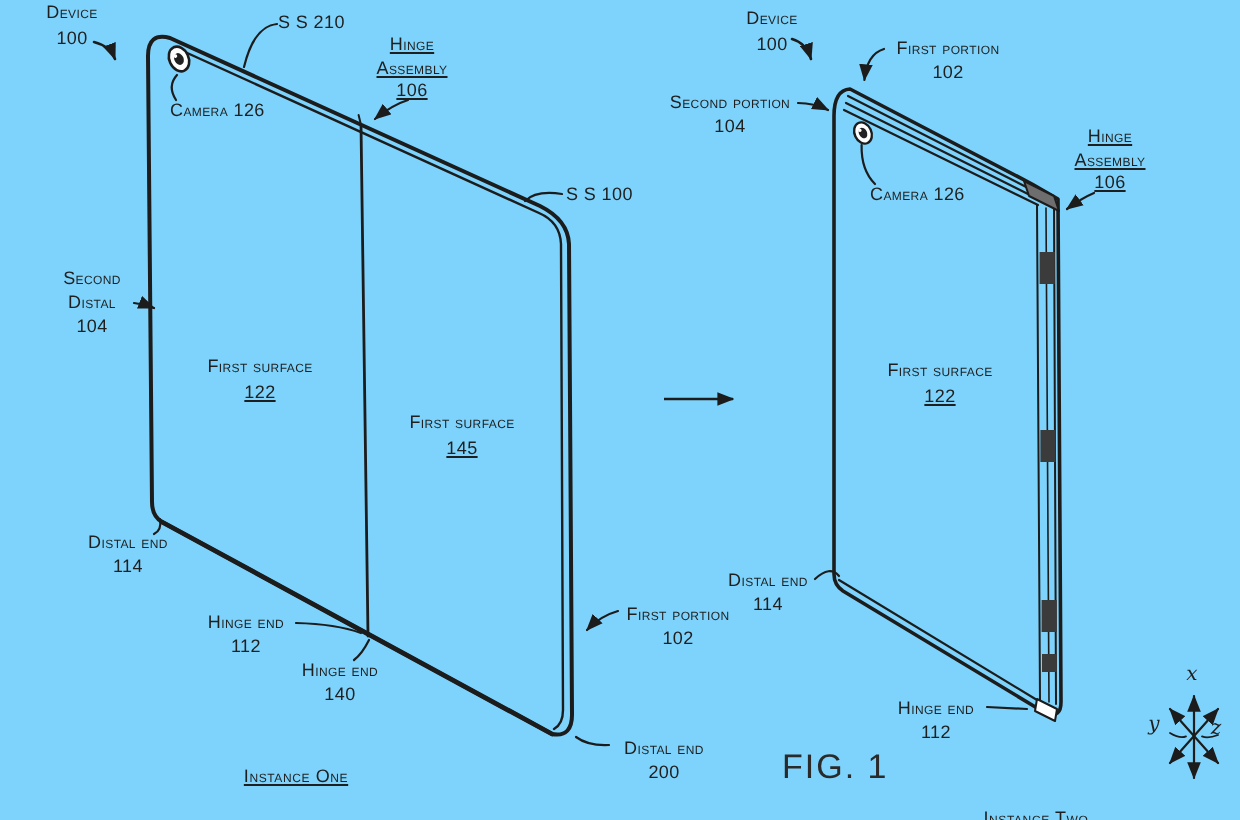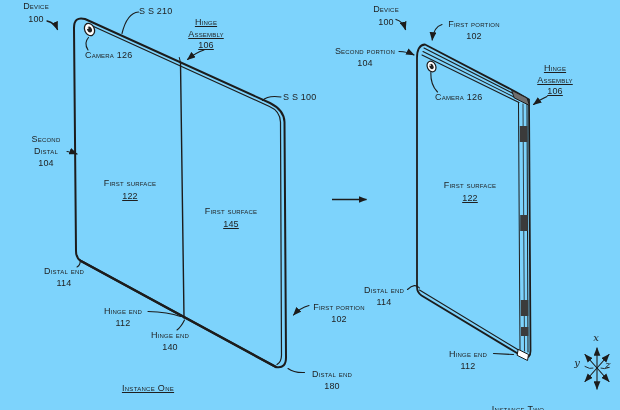--- a/index.html
+++ b/index.html
@@ -165,21 +165,21 @@
   <div class="lbl c" style="left:170px;top:329px">
     <span class="ln">Hinge end</span>
     <span class="ln">140</span>
   </div>
   <div class="lbl c" style="left:339px;top:301px">
     <span class="ln">First portion</span>
     <span class="ln">102</span>
   </div>
   <div class="lbl c" style="left:332px;top:368px">
     <span class="ln">Distal end</span>
-    <span class="ln">180</span>
+    <span class="ln">200</span>
   </div>
   <div class="caption" style="left:148px;top:383px">Instance One</div>
 
   <div class="lbl c dev" style="left:386px;top:3px">
     <span class="ln">Device</span>
     <span class="ln">100</span>
   </div>
   <div class="lbl c" style="left:474px;top:18px">
     <span class="ln">First portion</span>
     <span class="ln">102</span>
@@ -203,17 +203,18 @@
   <div class="lbl c" style="left:384px;top:284px">
     <span class="ln">Distal end</span>
     <span class="ln">114</span>
   </div>
   <div class="lbl c" style="left:468px;top:348px">
     <span class="ln">Hinge end</span>
     <span class="ln">112</span>
   </div>
   <div class="caption" style="left:518px;top:404px">Instance Two</div>
 
+  <div class="figlabel" style="left:391px;top:374px">FIG. 1</div>
   <div class="axis" style="left:596px;top:332px">x</div>
   <div class="axis" style="left:577px;top:357px">y</div>
   <div class="axis" style="left:608px;top:359px">z</div>
 
 </div>
 
 </body></html>

